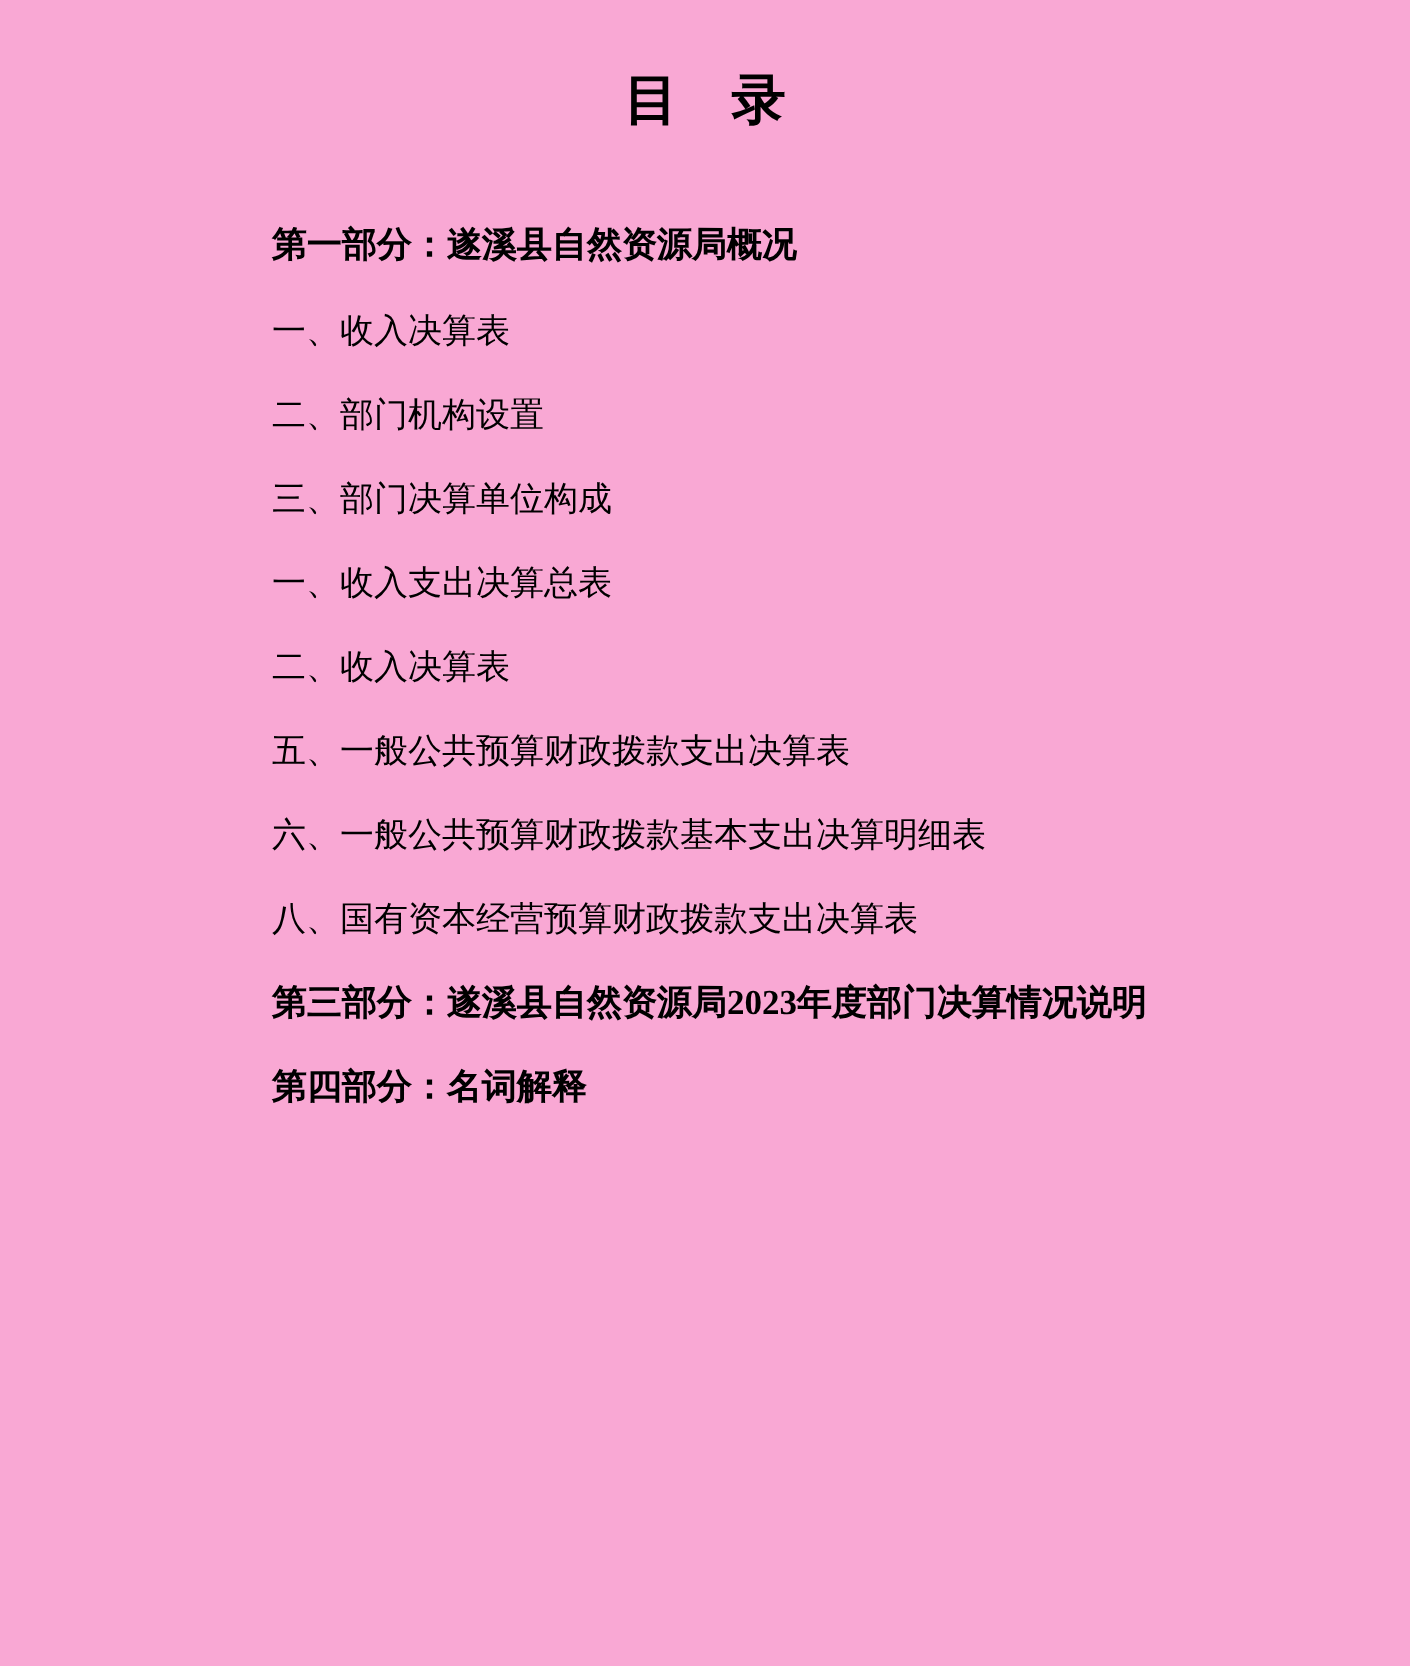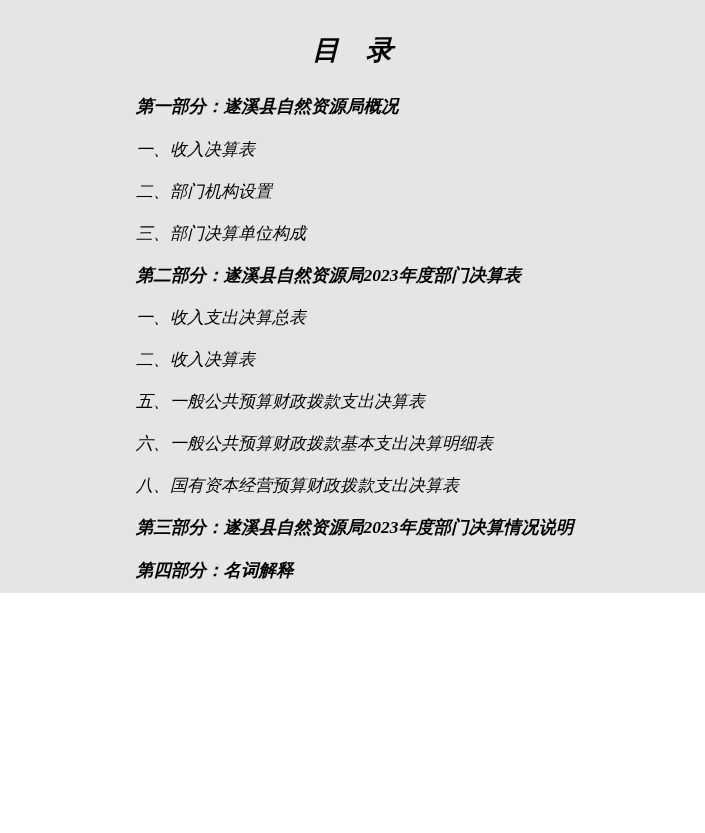--- a/index.html
+++ b/index.html
@@ -3,40 +3,39 @@
 <meta charset="utf-8">
 <style>
   html, body {
     margin: 0;
     padding: 0;
     background: #ffffff;
   }
   .page {
     position: relative;
     width: 705px;
-    height: 593px;
-    background: #e5e5e5;
+    height: 833px;
+    background: #f9a8d4;
     font-family: "Liberation Serif", "DejaVu Serif", serif;
     color: #000000;
     overflow: hidden;
     box-sizing: border-box;
-    font-style: italic;
   }
   .doc-title {
     text-align: center;
     font-size: 27px;
     font-weight: bold;
     letter-spacing: 10px;
     margin: 0;
     padding-top: 32px;
     padding-left: 10px;
     font-family: "Liberation Serif", "DejaVu Serif", serif;
   }
   .toc {
-    margin-top: 30px;
+    margin-top: 46px;
     padding-left: 136px;
     padding-right: 88px;
   }
   .toc-entry {
     font-size: 17px;
     line-height: 1.0;
     margin-bottom: 25px;
     font-family: "Liberation Serif", "DejaVu Serif", serif;
     white-space: normal;
   }
@@ -58,21 +57,20 @@
 
 <div class="page">
 
   <h1 class="doc-title">目 录</h1>
 
   <div class="toc">
     <div class="toc-entry part">第一部分：遂溪县自然资源局概况</div>
     <div class="toc-entry sub">一、收入决算表</div>
     <div class="toc-entry sub">二、部门机构设置</div>
     <div class="toc-entry sub">三、部门决算单位构成</div>
-    <div class="toc-entry part">第二部分：遂溪县自然资源局2023年度部门决算表</div>
     <div class="toc-entry sub">一、收入支出决算总表</div>
     <div class="toc-entry sub">二、收入决算表</div>
     <div class="toc-entry sub">五、一般公共预算财政拨款支出决算表</div>
     <div class="toc-entry sub">六、一般公共预算财政拨款基本支出决算明细表</div>
     <div class="toc-entry sub">八、国有资本经营预算财政拨款支出决算表</div>
     <div class="toc-entry part part-wrap">第三部分：遂溪县自然资源局2023年度部门决算情况说明</div>
     <div class="toc-entry part">第四部分：名词解释</div>
   </div>
 
 </div>

